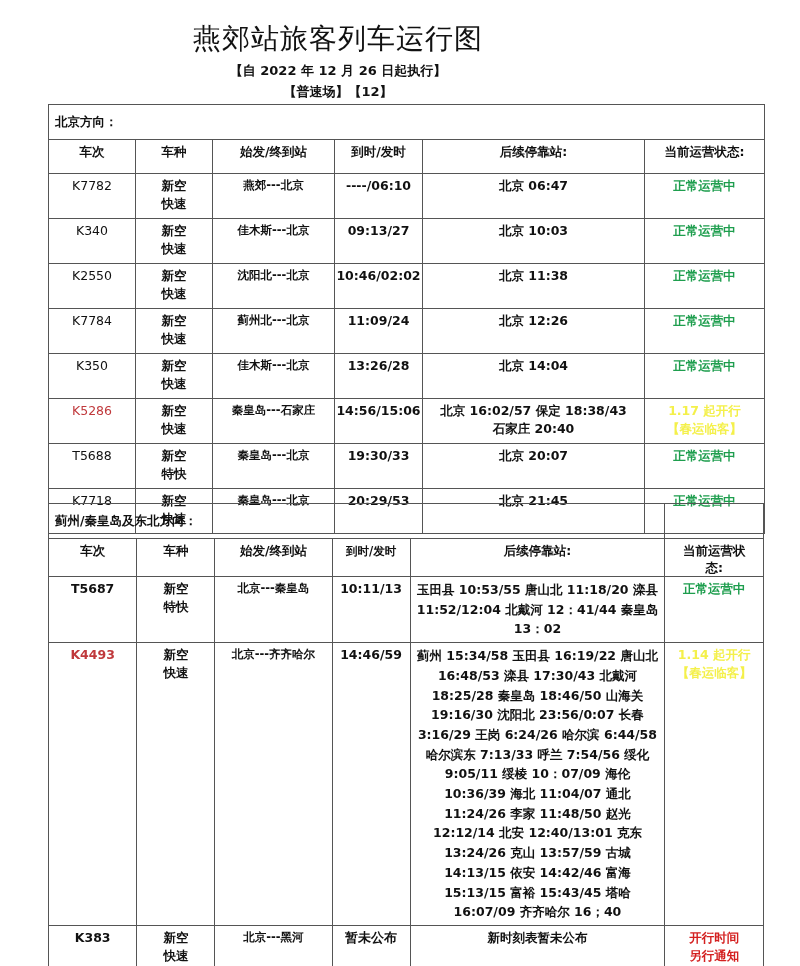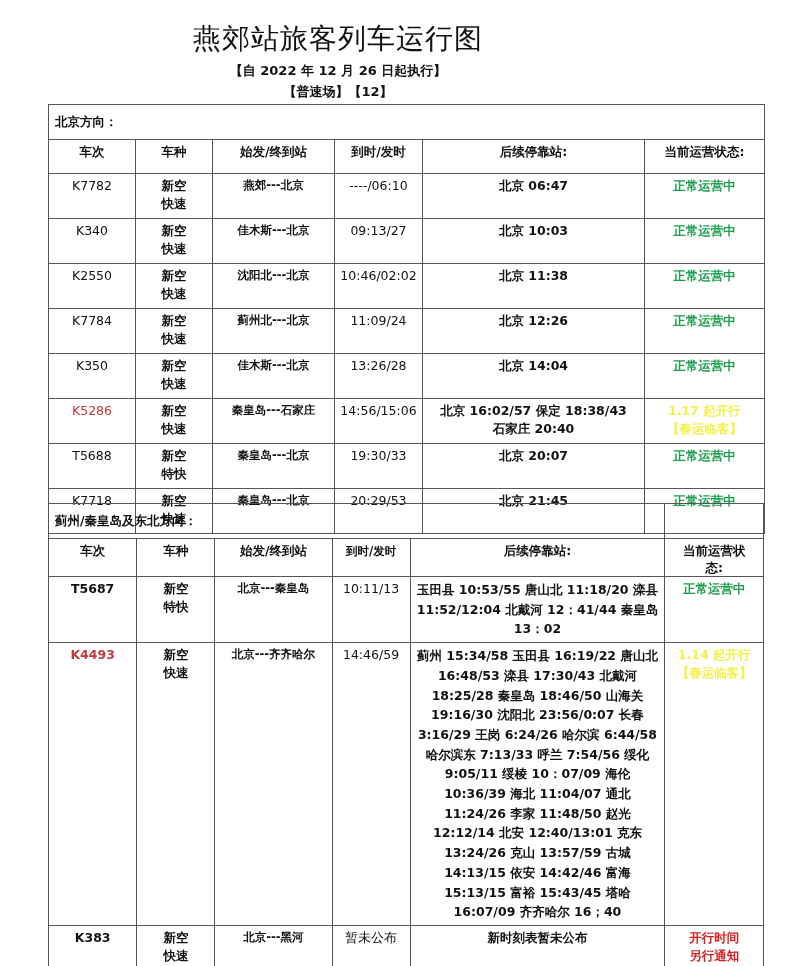--- a/index.html
+++ b/index.html
@@ -24,21 +24,21 @@
   }
   table.tt td {
     border: 1.3px solid #555; vertical-align: top; padding: 0;
     font-size: 12.5px; line-height: 18px;
   }
   .sec-title td { height: 28px; font-size: 13px; font-weight: bold; padding: 3px 6px !important; vertical-align: middle !important; }
   .hdr td { text-align: center; font-weight: bold; font-size: 13px; height: 30px; padding-top: 3px !important; }
   .c-no { text-align: center; padding-top: 3px !important; }
   .c-type { text-align: center; font-weight: bold; padding-top: 3px !important; }
   .c-route { text-align: center; font-weight: bold; font-size: 11.5px !important; padding-top: 2px !important; }
-  .c-time { text-align: center; font-weight: normal; padding-top: 3px !important; }
+  .c-time { text-align: center; font-weight: bold; padding-top: 3px !important; }
   .c-stops { font-weight: bold; padding: 3px 6px !important; }
   .c-stops.center { text-align: center; line-height: 19.7px; }
   .c-status { font-weight: bold; padding: 3px 6px !important; }
   .st-green { color: #1e9e4e; }
   .st-yellow { color: #f4f04a; margin-left: 40px; }
   .st-red { color: #d42020; }
   .no-red { color: #c0393c; margin-top: 29px; }
   .bold { font-weight: bold; }
   .row-n td { height: 38px; }
   #t1 { top: 104px; }

